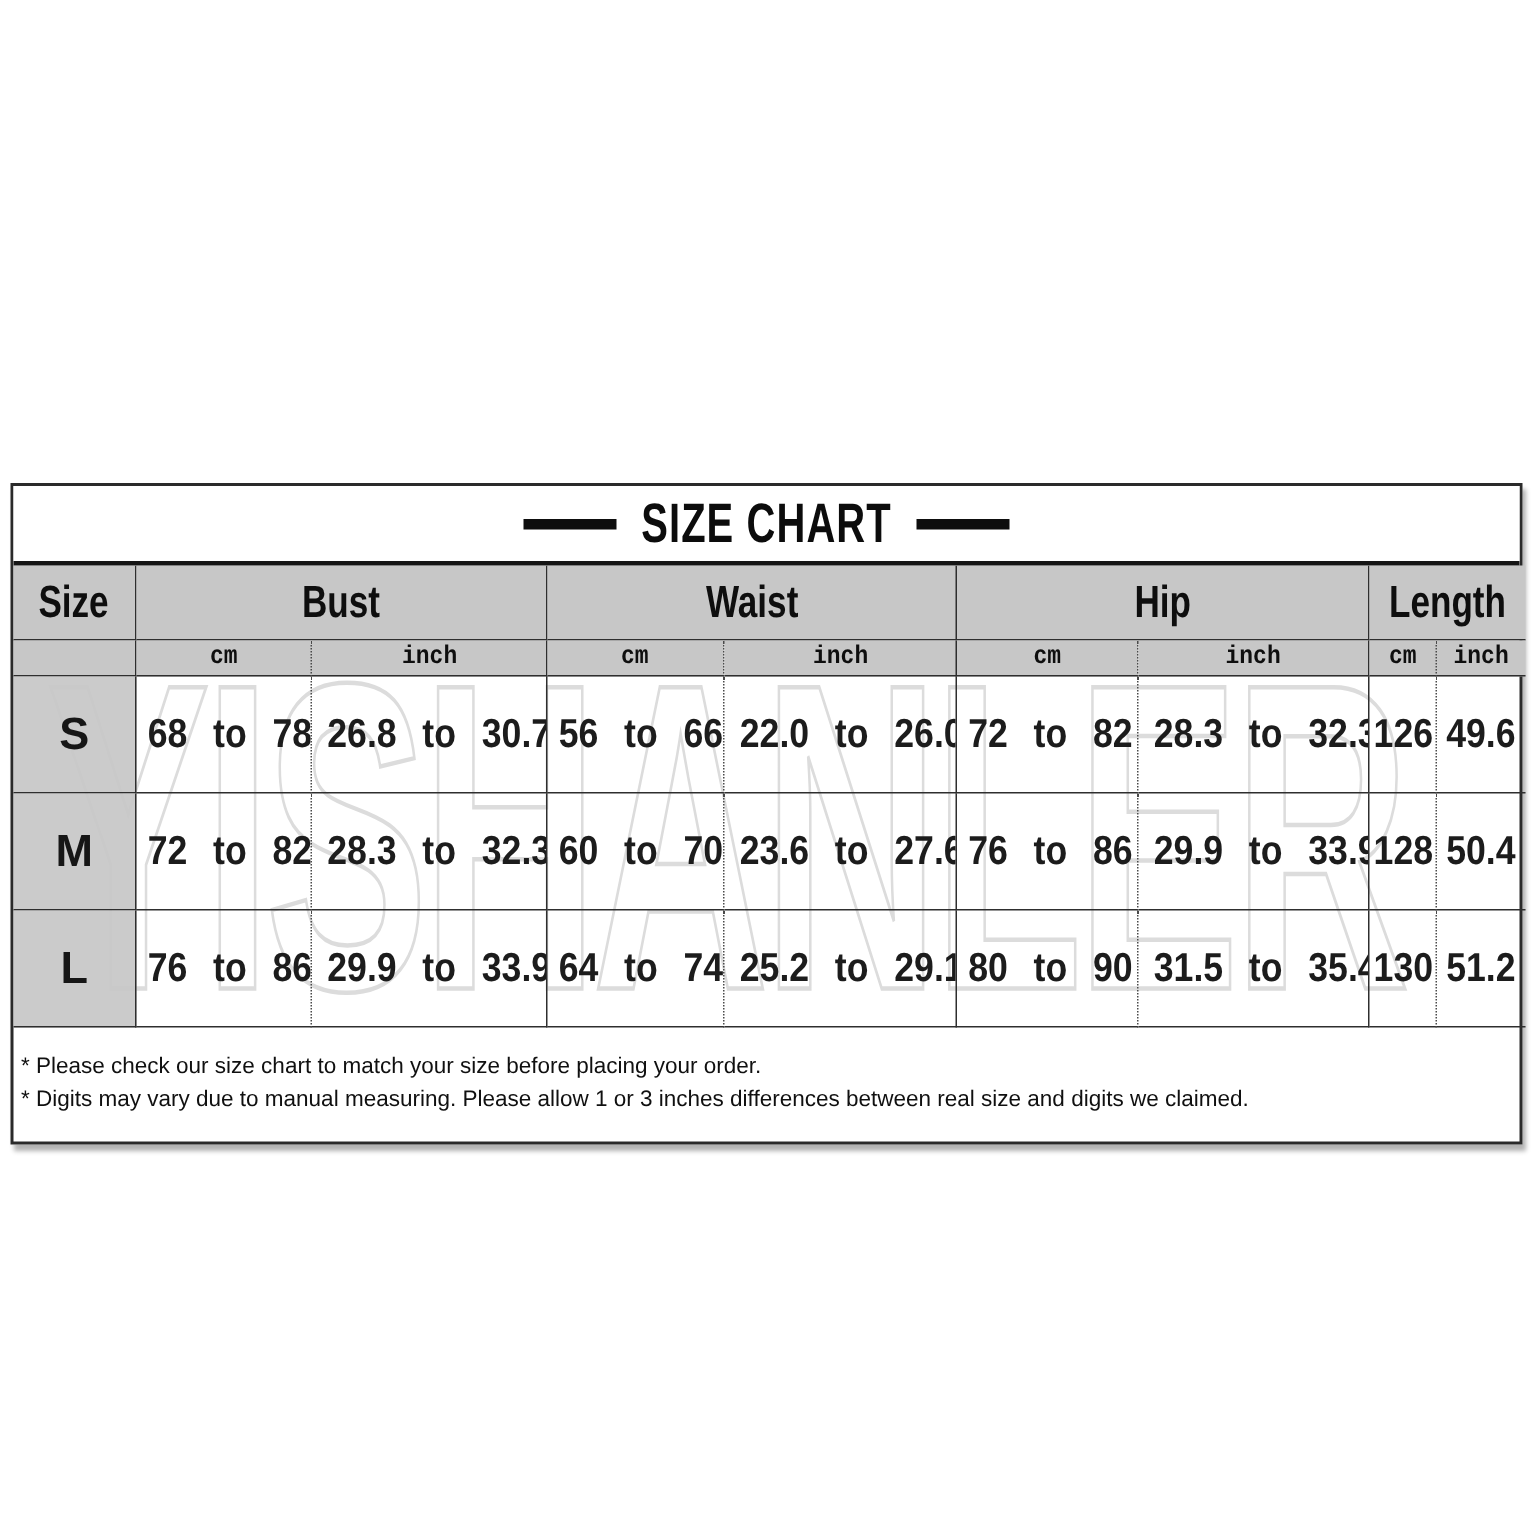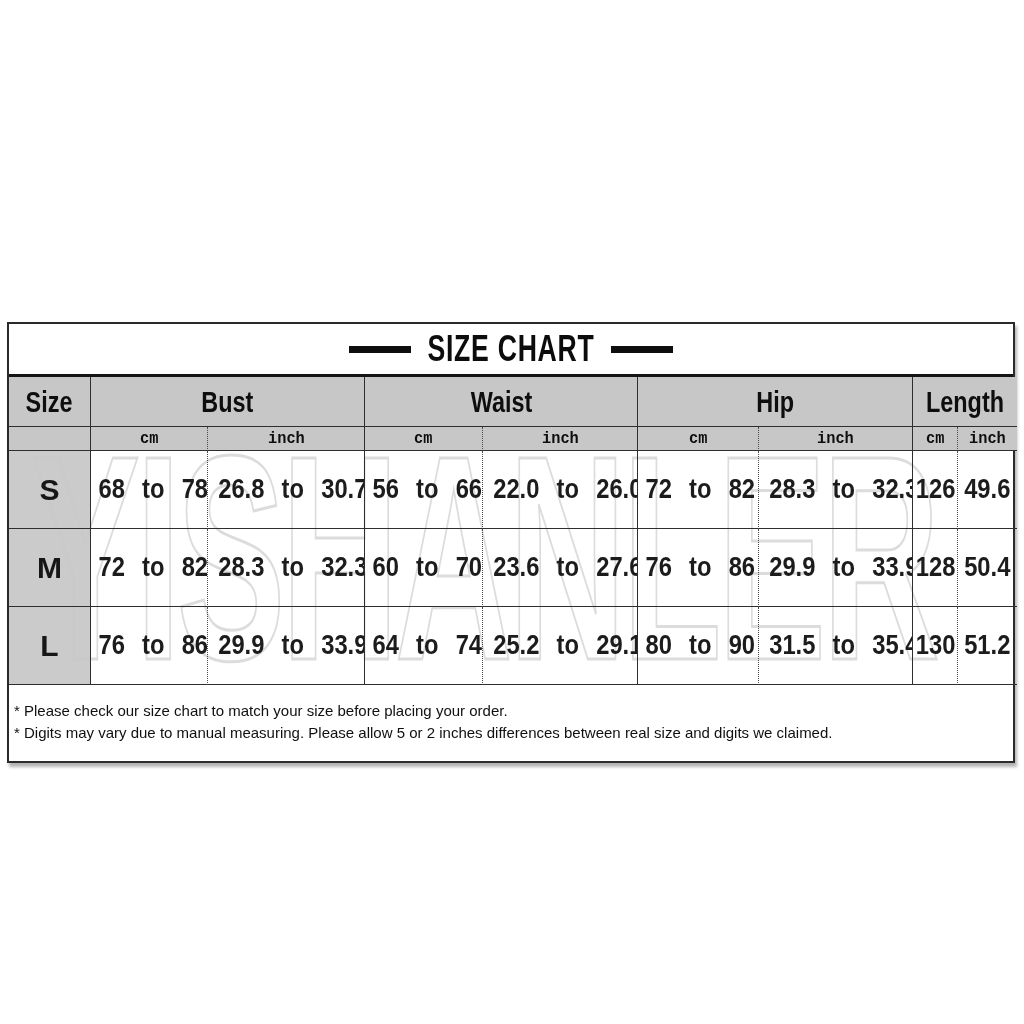--- a/index.html
+++ b/index.html
@@ -135,17 +135,17 @@
           <td class="dot"><span class="ncell">80 to 90</span></td>
           <td><span class="ncell">31.5 to 35.4</span></td>
           <td class="dot"><span class="ncell">130</span></td>
           <td class="last"><span class="ncell">51.2</span></td>
         </tr>
       </tbody>
     </table>
 
     <div class="notes">
       <p>* Please check our size chart to match your size before placing your order.</p>
-      <p>* Digits may vary due to manual measuring. Please allow 5 or 2 inches differences between real size and digits we claimed.</p>
+      <p>* Digits may vary due to manual measuring. Please allow 1 or 3 inches differences between real size and digits we claimed.</p>
     </div>
 
   </div>
 </div>
 
 </body></html>

